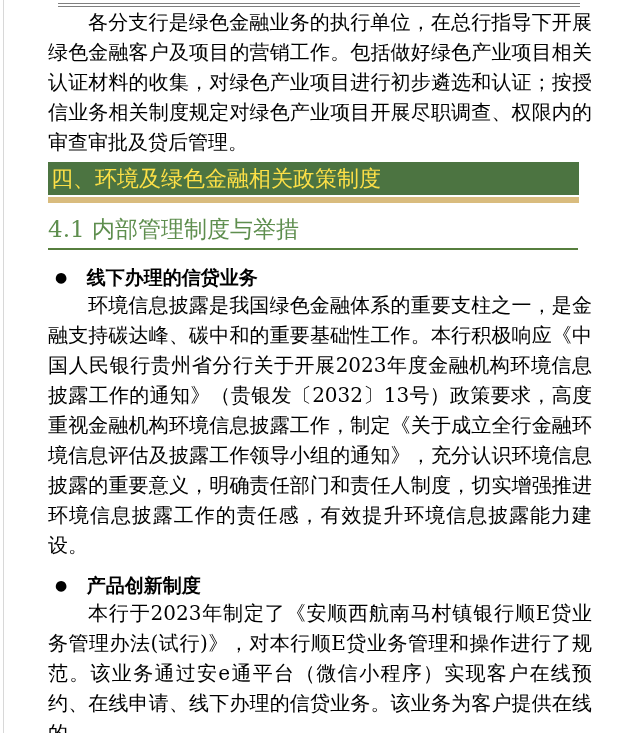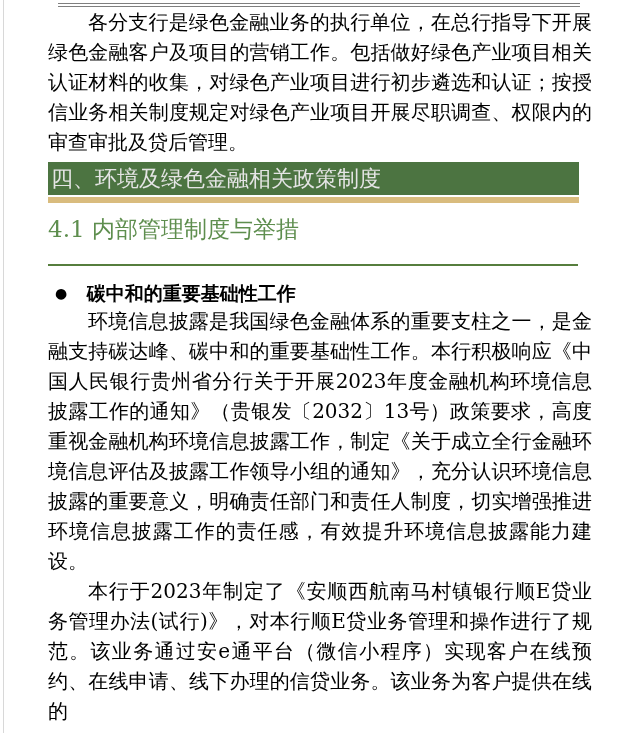--- a/index.html
+++ b/index.html
@@ -28,39 +28,39 @@
     text-indent:2em;
   }
   .p-intro{margin-top:8px;}
   .p-policies{margin-top:18px;}
   .p-disclosure{margin-top:12px;}
   .p-product{margin-top:10px;}
   .section-bar{
     margin:5px 55px 0 48px;
     height:33px;
     background:#4c7441;
-    color:#e5e5e5;
+    color:#fde047;
     font-size:22px;
     line-height:34px;
     padding-left:3px;
     white-space:nowrap;
     overflow:hidden;
   }
   .accent-bar{
     margin:2px 55px 0 48px;
     height:6px;
     background:#d9bc7e;
   }
   .subsection{
     margin:12px 56px 14px 48px;
     font-size:23px;
     font-weight:normal;
     color:#5e8e4e;
     line-height:28px;
-    padding-bottom:21px;
+    padding-bottom:5px;
     border-bottom:2px solid #567e3d;
   }
   .bullet{
     margin:14px 42px 0 55px;
     font-family:"DejaVu Sans","Liberation Sans",sans-serif;
     font-weight:bold;
     font-size:19px;
     line-height:26px;
   }
   .bullet.second{margin-top:12px;}
@@ -86,20 +86,24 @@
   <div class="section-bar">
     <span>四、环境及绿色金融相关政策制度</span>
   </div>
   <div class="accent-bar"></div>
 
   <h3 class="subsection">4.1 内部管理制度与举措</h3>
 
 
   <div class="bullet">
     <span class="bullet-marker">●</span>
-    <span class="bullet-label">碳中和的重要基础性工作</span>
+    <span class="bullet-label">线下办理的信贷业务</span>
   </div>
 
   <p class="body p-disclosure">环境信息披露是我国绿色金融体系的重要支柱之一，是金融支持碳达峰、碳中和的重要基础性工作。本行积极响应《中国人民银行贵州省分行关于开展2023年度金融机构环境信息披露工作的通知》（贵银发〔2032〕13号）政策要求，高度重视金融机构环境信息披露工作，制定《关于成立全行金融环境信息评估及披露工作领导小组的通知》，充分认识环境信息披露的重要意义，明确责任部门和责任人制度，切实增强推进环境信息披露工作的责任感，有效提升环境信息披露能力建设。</p>
 
+  <div class="bullet second">
+    <span class="bullet-marker">●</span>
+    <span class="bullet-label">产品创新制度</span>
+  </div>
 
   <p class="body p-product">本行于2023年制定了《安顺西航南马村镇银行顺E贷业务管理办法(试行)》，对本行顺E贷业务管理和操作进行了规范。该业务通过安e通平台（微信小程序）实现客户在线预约、在线申请、线下办理的信贷业务。该业务为客户提供在线的</p>
 </div>
 
 </body></html>

